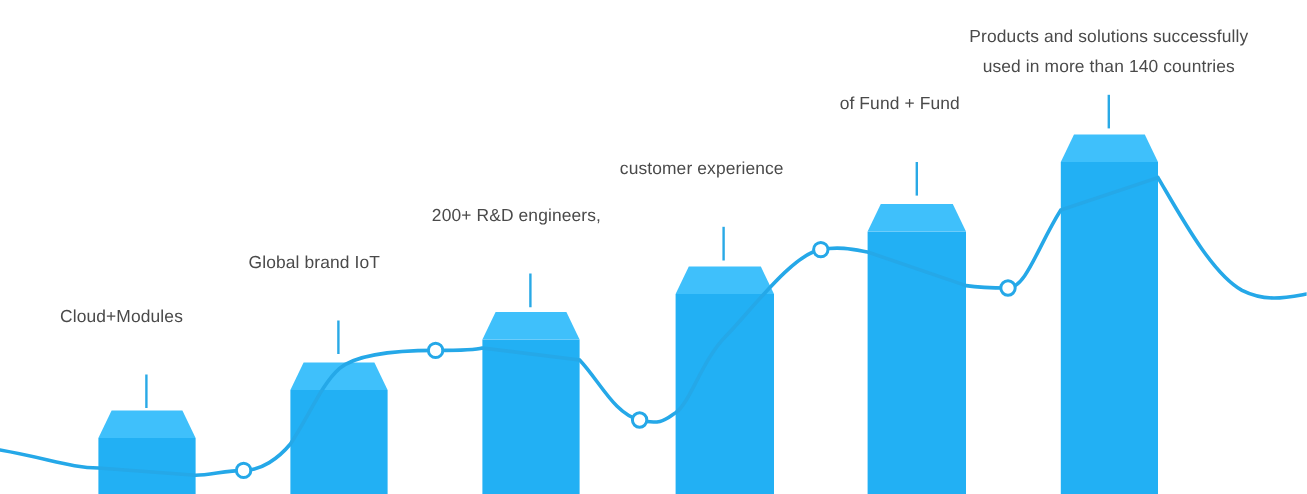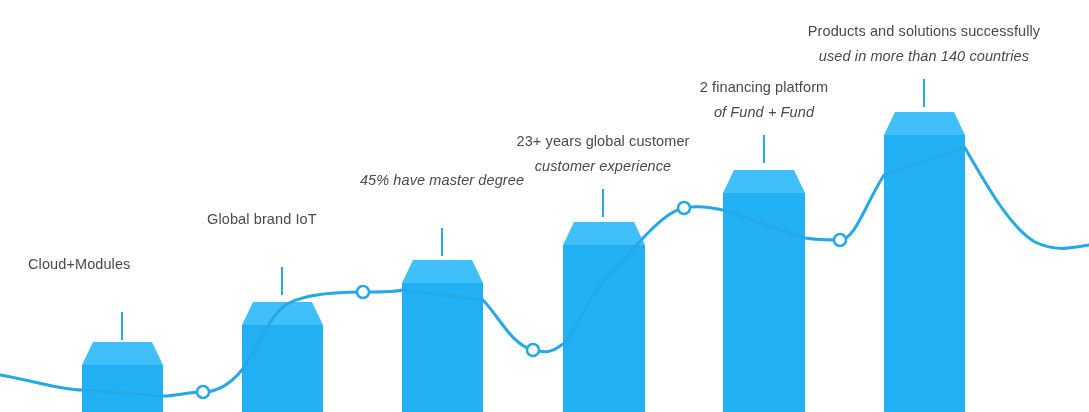--- a/index.html
+++ b/index.html
@@ -29,21 +29,20 @@
     position: absolute;
     text-align: center;
     color: #4a4a4a;
     font-size: 14.5px;
     line-height: 25px;
     white-space: nowrap;
     letter-spacing: 0.1px;
   }
   .milestone-label .line2 {
     display: block;
-    font-style: italic;
   }
 </style>
 </head>
 <body>
 
 <div id="stage">
 
   <svg id="chart-svg" viewBox="0 0 1089 412" preserveAspectRatio="none" xmlns="http://www.w3.org/2000/svg">
 
     <g id="bars-layer">
@@ -86,20 +85,20 @@
         <line x1="122" y1="312" x2="122" y2="340" stroke="#29a9e6" stroke-width="2"></line>
         <line x1="282" y1="267" x2="282" y2="295" stroke="#29a9e6" stroke-width="2"></line>
         <line x1="442" y1="228" x2="442" y2="256" stroke="#29a9e6" stroke-width="2"></line>
         <line x1="603" y1="189" x2="603" y2="217" stroke="#29a9e6" stroke-width="2"></line>
         <line x1="764" y1="135" x2="764" y2="163" stroke="#29a9e6" stroke-width="2"></line>
         <line x1="924" y1="79" x2="924" y2="107" stroke="#29a9e6" stroke-width="2"></line>
       </g>
   </svg>
 
   <div id="labels-layer">
-      <div class="milestone-label" style="left: 28px; top: 252px; width: auto; display: inline-block;"><span class="line1">Cloud+Modules</span></div>
+      <div class="milestone-label" style="left: 50px; top: 252px; width: auto; display: inline-block;"><span class="line1">Cloud+Modules</span></div>
       <div class="milestone-label" style="left: 207.102px; top: 207px; width: auto; display: inline-block;"><span class="line1">Global brand IoT</span></div>
-      <div class="milestone-label" style="left: 359.891px; top: 168px; width: auto; display: inline-block;"><span class="line2">45% have master degree</span></div>
-      <div class="milestone-label" style="left: 516.516px; top: 129px; width: auto; display: inline-block;"><span class="line1">23+ years global customer</span><span class="line2">customer experience</span></div>
-      <div class="milestone-label" style="left: 699.727px; top: 75px; width: auto; display: inline-block;"><span class="line1">2 financing platform</span><span class="line2">of Fund + Fund</span></div>
+      <div class="milestone-label" style="left: 359.891px; top: 168px; width: auto; display: inline-block;"><span class="line1">200+ R&amp;D engineers,</span></div>
+      <div class="milestone-label" style="left: 516.516px; top: 129px; width: auto; display: inline-block;"><span class="line2">customer experience</span></div>
+      <div class="milestone-label" style="left: 699.727px; top: 75px; width: auto; display: inline-block;"><span class="line2">of Fund + Fund</span></div>
       <div class="milestone-label" style="left: 807.797px; top: 19px; width: auto; display: inline-block;"><span class="line1">Products and solutions successfully</span><span class="line2">used in more than 140 countries</span></div>
     </div>
 </div>
 
 </body></html>

